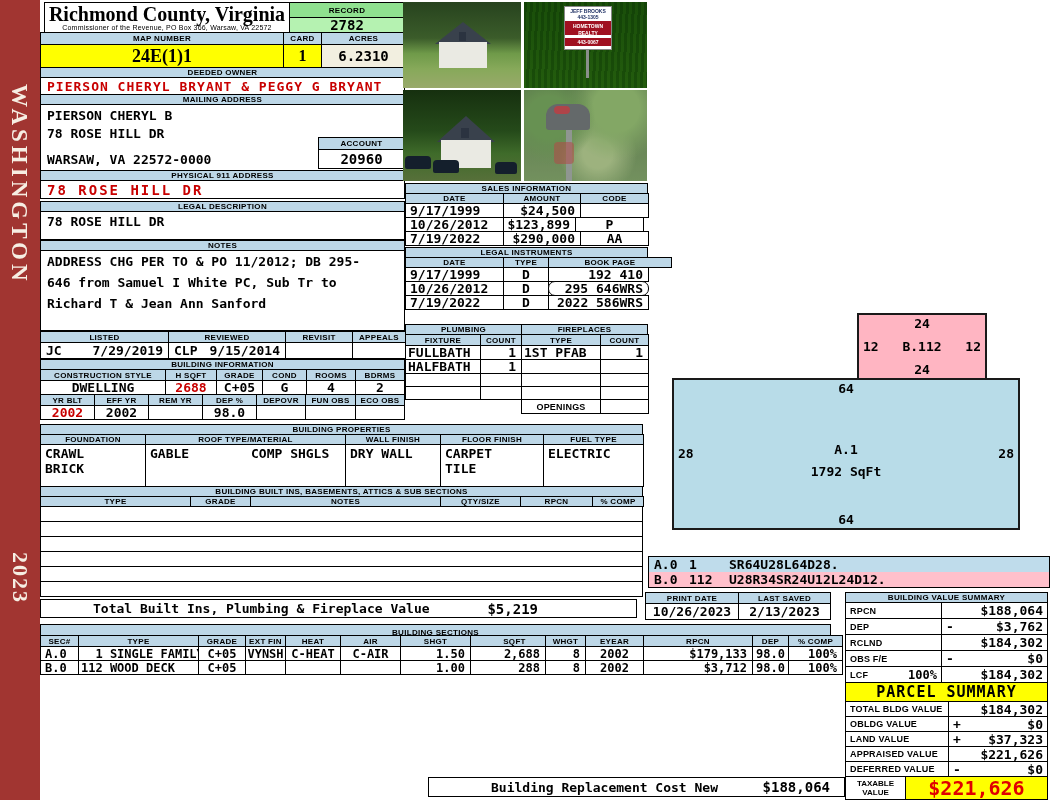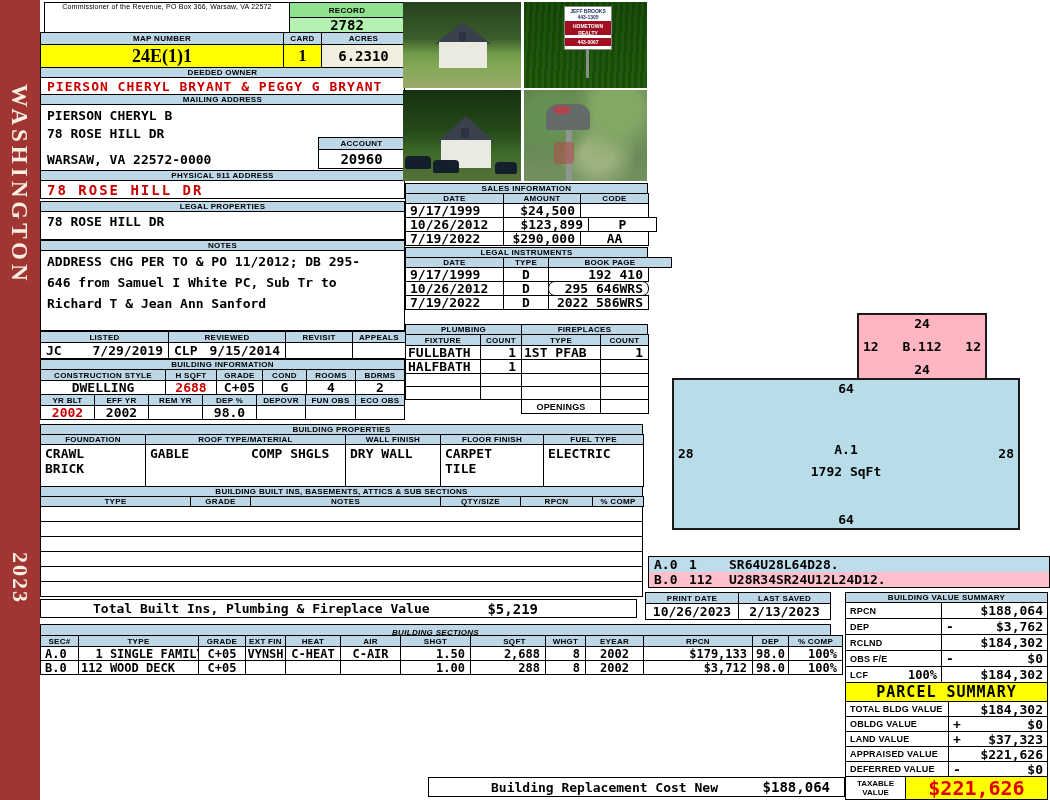--- a/index.html
+++ b/index.html
@@ -49,20 +49,21 @@
 <body>
 
 <div id="page">
 
   <div class="abs" style="left:0;top:0;width:40px;height:800px;background:#A13531;">
     <span class="vtext" style="left:6px;top:84px;">WASHINGTON</span>
     <span class="vtext" style="left:7px;top:552px;font-size:22px;letter-spacing:2px;">2023</span>
   </div>
 
   <div class="box" style="left:44px;top:2px;width:246px;height:31px;">
+    <div class="title">Richmond County, Virginia</div>
     <div class="subtitle">Commissioner of the Revenue, PO Box 366, Warsaw, VA 22572</div>
   </div>
   <div class="bar" style="left:289px;top:2px;width:116px;height:16px;background:#8FE08F;">RECORD</div>
   <div class="box mv c" style="left:289px;top:17px;width:116px;height:16px;background:#B5F2B1;display:flex;align-items:center;font-size:14px;">2782</div>
 
   <div class="frow" style="left:40px;top:32px;height:13px;">
     <div class="hc" style="width:244px;">MAP NUMBER</div>
     <div class="hc" style="width:39px;">CARD</div>
     <div class="hc" style="width:85px;">ACRES</div>
   </div>
@@ -80,21 +81,21 @@
     <span class="abs mv" style="left:6px;top:3px;">PIERSON CHERYL B</span>
     <span class="abs mv" style="left:6px;top:21px;">78 ROSE HILL DR</span>
     <span class="abs mv" style="left:6px;top:47px;">WARSAW, VA 22572-0000</span>
   </div>
   <div class="bar" style="left:318px;top:137px;width:87px;height:13px;">ACCOUNT</div>
   <div class="box mv" style="left:318px;top:149px;width:87px;height:20px;display:flex;align-items:center;justify-content:center;font-size:14px;">20960</div>
 
   <div class="bar" style="left:40px;top:170px;width:365px;height:11px;">PHYSICAL 911 ADDRESS</div>
   <div class="box mv rd" style="left:40px;top:180px;width:365px;height:19px;line-height:18px;padding-left:6px;font-size:14px;letter-spacing:2px;">78 ROSE HILL DR</div>
 
-  <div class="bar" style="left:40px;top:201px;width:365px;height:11px;">LEGAL PROPERTIES</div>
+  <div class="bar" style="left:40px;top:201px;width:365px;height:11px;">LEGAL DESCRIPTION</div>
   <div class="box" style="left:40px;top:211px;width:365px;height:29px;">
     <span class="abs mv" style="left:6px;top:2px;">78 ROSE HILL DR</span>
   </div>
 
   <div class="bar" style="left:40px;top:240px;width:365px;height:11px;">NOTES</div>
   <div class="box" style="left:40px;top:250px;width:365px;height:81px;">
     <span class="abs mv" style="left:6px;top:3px;">ADDRESS CHG PER TO &amp; PO 11/2012; DB 295-</span>
     <span class="abs mv" style="left:6px;top:24px;">646 from Samuel I White PC, Sub Tr to</span>
     <span class="abs mv" style="left:6px;top:45px;">Richard T &amp; Jean Ann Sanford</span>
   </div>
@@ -244,21 +245,21 @@
     <div class="hc" style="width:78px;">AMOUNT</div>
     <div class="hc" style="width:69px;">CODE</div>
   </div>
   <div class="frow" style="left:405px;top:203px;height:15px;">
     <div class="mv l" style="width:99px;">9/17/1999</div>
     <div class="mv r" style="width:78px;">$24,500</div>
     <div class="mv c" style="width:69px;"></div>
   </div>
   <div class="frow" style="left:405px;top:217px;height:15px;">
     <div class="mv l" style="width:99px;">10/26/2012</div>
-    <div class="mv r" style="width:86px;padding-left:43px;">$123,899</div>
+    <div class="mv r" style="width:73px;padding-left:43px;">$123,899</div>
     <div class="mv c" style="width:69px;">P</div>
   </div>
   <div class="frow" style="left:405px;top:231px;height:15px;">
     <div class="mv l" style="width:99px;">7/19/2022</div>
     <div class="mv r" style="width:78px;">$290,000</div>
     <div class="mv c" style="width:69px;">AA</div>
   </div>
 
   <div class="bar" style="left:405px;top:247px;width:243px;height:11px;">LEGAL INSTRUMENTS</div>
   <div class="frow" style="left:405px;top:257px;height:11px;">
@@ -390,21 +391,21 @@
     <div style="width:97px;justify-content:space-between;padding:0 4px;">
       <span class="sl">LCF</span>
       <span class="mv12">100%</span>
     </div>
     <div style="width:107px;padding:0 4px;">
       <span class="mv"></span>
       <span class="mv" style="margin-left:auto;">$184,302</span>
     </div>
   </div>
 
-  <div class="bar" style="left:40px;top:624px;width:791px;height:16px;font-style:italic;">BUILDING SECTIONS</div>
+  <div class="bar" style="left:40px;top:624px;width:791px;height:16px;">BUILDING SECTIONS</div>
   <div class="frow" style="left:40px;top:635px;height:12px;">
     <div class="hc" style="width:39px;">SEC#</div>
     <div class="hc" style="width:121px;">TYPE</div>
     <div class="hc" style="width:48px;">GRADE</div>
     <div class="hc" style="width:41px;">EXT FIN</div>
     <div class="hc" style="width:56px;">HEAT</div>
     <div class="hc" style="width:61px;">AIR</div>
     <div class="hc" style="width:71px;">SHGT</div>
     <div class="hc" style="width:76px;padding-left:13px;">SQFT</div>
     <div class="hc" style="width:41px;">WHGT</div>

